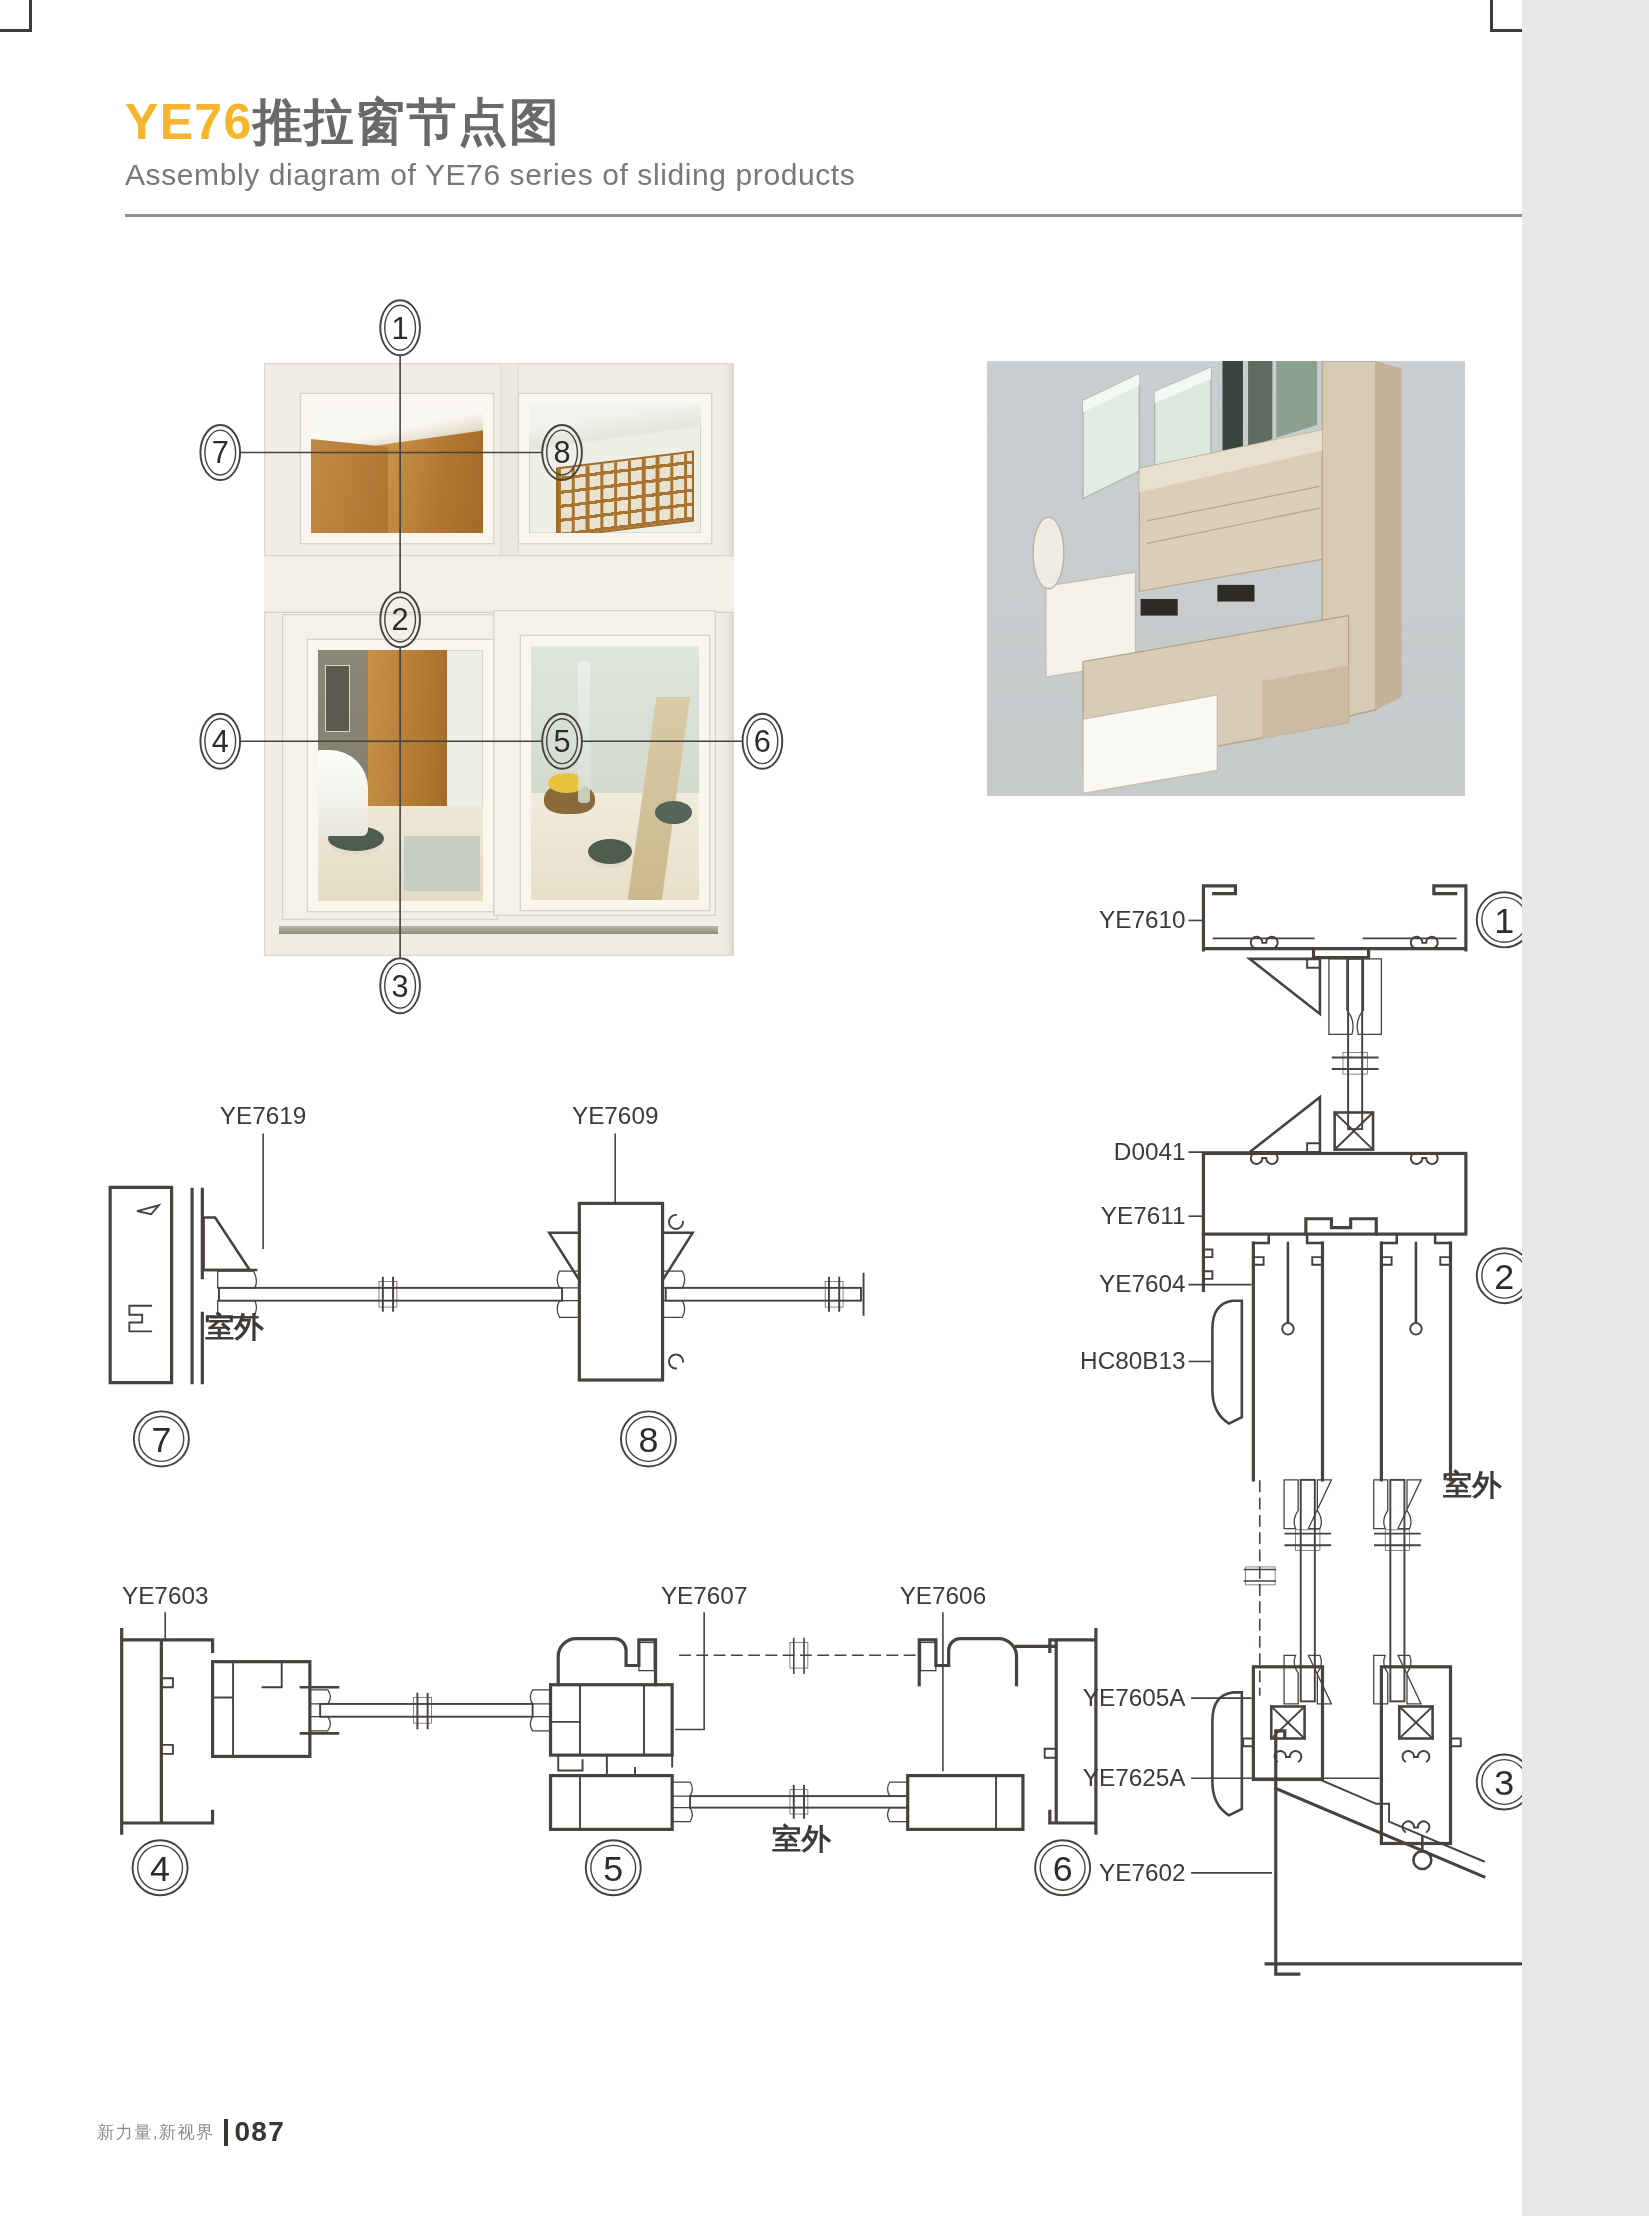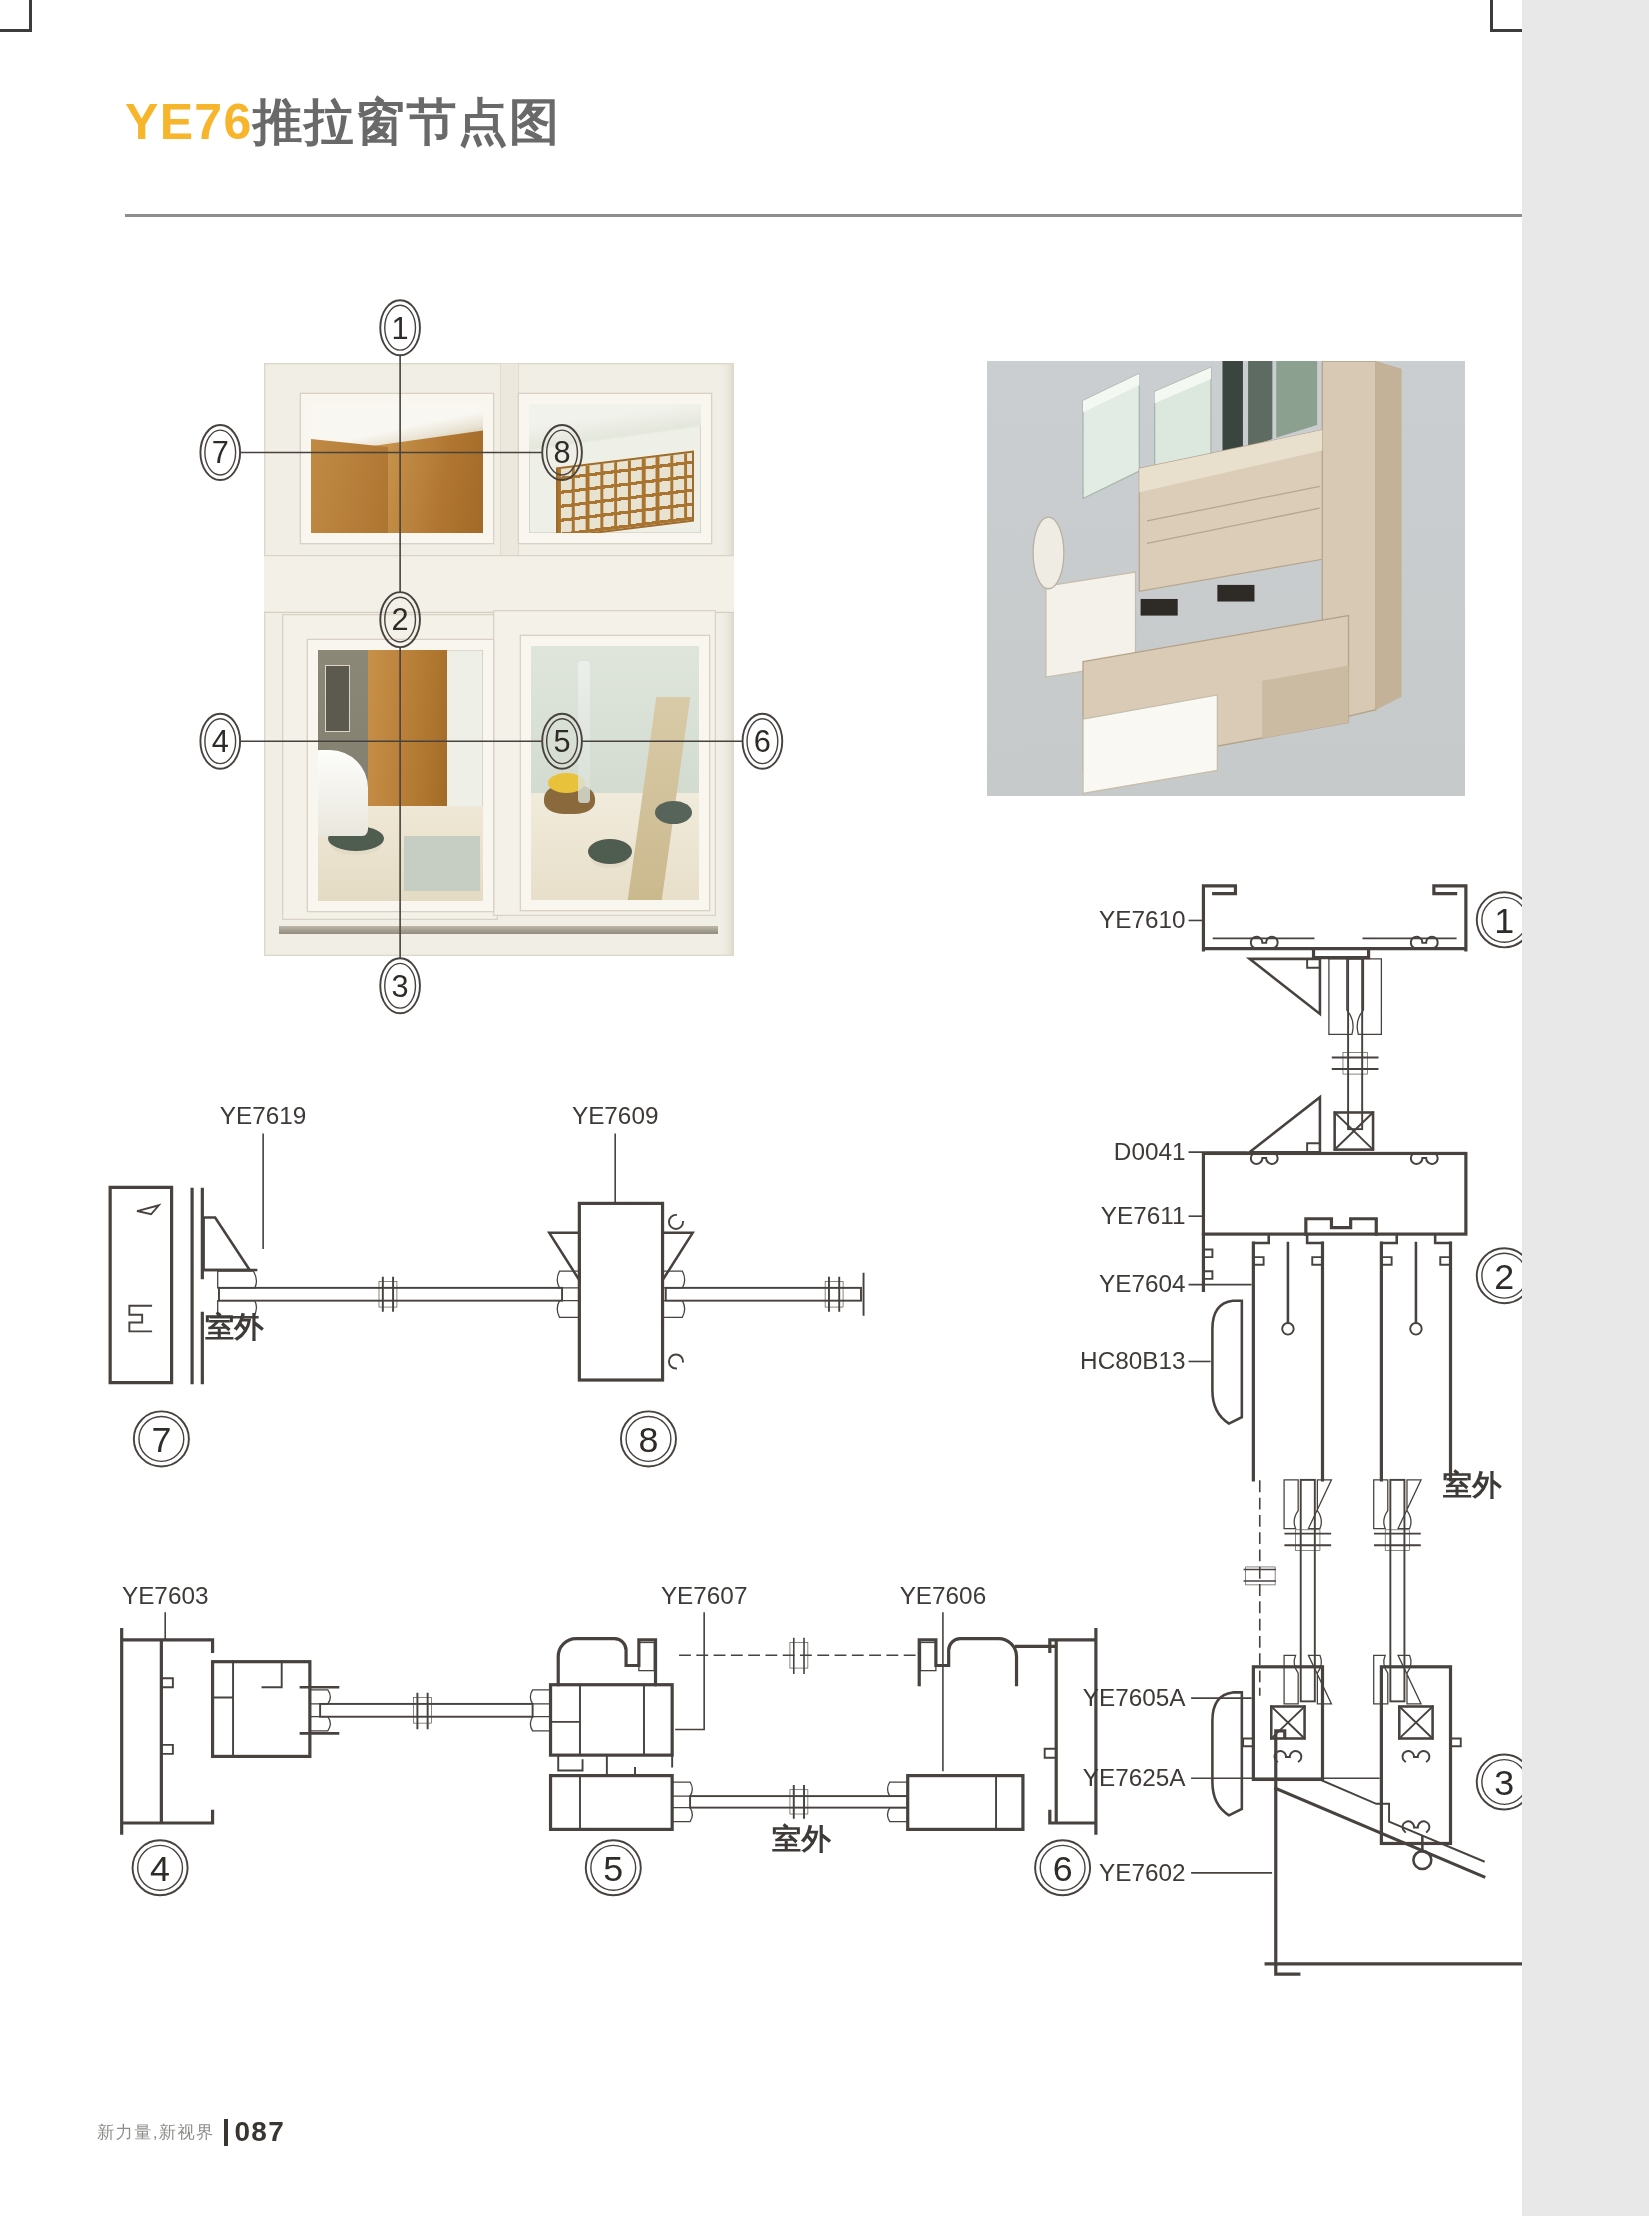--- a/index.html
+++ b/index.html
@@ -58,20 +58,21 @@
 </head>
 <body>
 
 <div class="page">
 
   <div class="cropTL"></div>
   <div class="cropTR"></div>
 
   <div class="hdr">
     <h1><span class="acc">YE76</span><span>推拉窗节点图</span></h1>
+    <div class="sub">Assembly diagram of YE76 series of sliding products</div>
   </div>
   <div class="rule"></div>
 
   <div class="photo">
     <div class="mullionV"></div>
     <div class="pane paneTL">
       <div class="abs" style="left:-10%;top:-12%;width:130%;height:70%;background:linear-gradient(168deg,#f9f7f2 45%,#e9e3d4 55%,#dcd2bd 60%,transparent 61%);"></div>
       <div class="abs" style="right:-4%;top:26%;width:70%;height:90%;background:linear-gradient(100deg,#cd9a52,#b07631 60%,#9f6726);transform:skewY(-8deg);"></div>
       <div class="abs" style="left:0;top:30%;width:45%;height:80%;background:linear-gradient(100deg,#c08a45,#ad7430);transform:skewY(6deg);"></div>
     </div>

